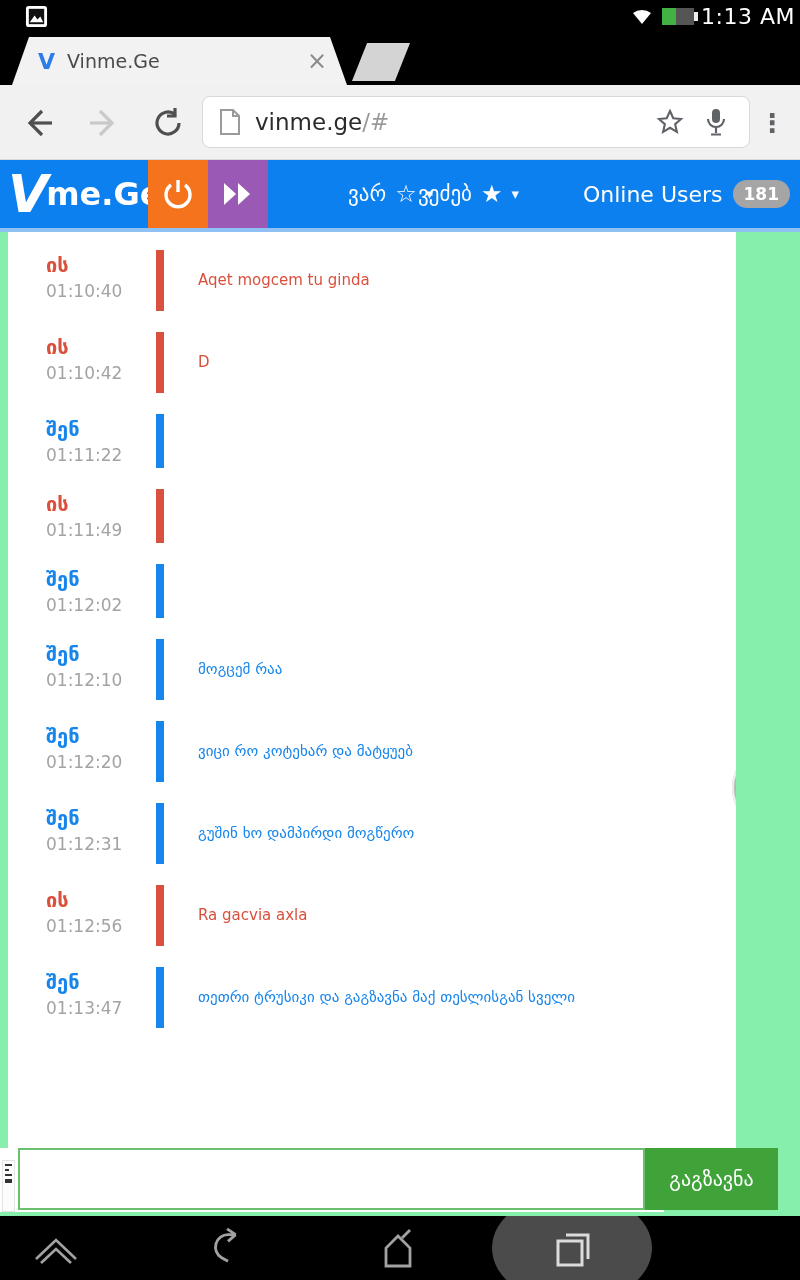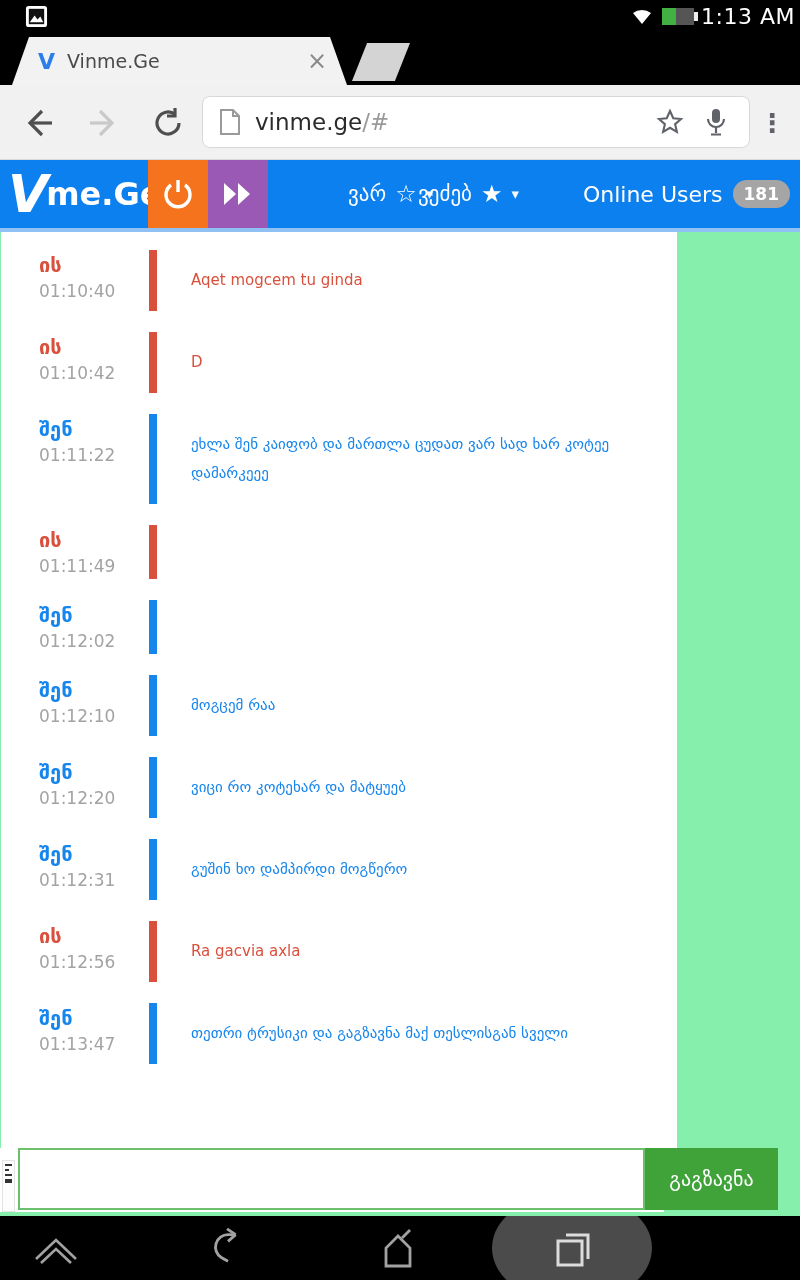--- a/index.html
+++ b/index.html
@@ -47,21 +47,21 @@
   .hdr-menu{position:absolute;top:0;height:68px;display:flex;align-items:center;gap:9px;font-size:21px;color:#fff;cursor:pointer;}
   .menu-var{left:312px;margin-left:36px;}
   .menu-vedzeb{left:418px;}
   .hdr-menu .star{font-size:24px;}
   .hdr-menu .caret{font-size:15px;opacity:.95;}
   .online{position:absolute;right:10px;top:0;height:68px;display:flex;align-items:center;gap:10px;}
   .online-label{font-size:22px;color:#fff;}
   .online-badge{background:#a5a5a5;color:#fff;font-size:17px;font-weight:bold;border-radius:14px;padding:4px 11px;}
 
   
-  .chat{position:absolute;top:232px;left:1px;width:676px;height:916px;background:#fff;padding-top:18px;overflow:hidden;}
+  .chat{position:absolute;top:232px;left:8px;width:728px;height:916px;background:#fff;padding-top:18px;overflow:hidden;}
   .msg-row{display:flex;margin-bottom:21px;}
   .meta{width:148px;padding-left:38px;padding-top:2px;flex:none;}
   .meta .user{font-size:20px;font-weight:bold;line-height:26px;}
   .meta .time{font-size:17px;color:#a3a3a3;line-height:26px;}
   .bar{width:8px;flex:none;align-self:stretch;}
   .text{padding:16px 20px 16px 34px;font-size:15px;line-height:29px;max-width:560px;}
   .msg-row.red .user,.msg-row.red .text{color:var(--msg-red);}
   .msg-row.red .bar{background:var(--msg-red);}
   .msg-row.blue .user,.msg-row.blue .text{color:var(--msg-blue);}
   .msg-row.blue .bar{background:var(--msg-blue);}
@@ -215,21 +215,20 @@
     <div class="bar"></div>
     <div class="text">D</div>
   </div>
 
   <div class="msg-row blue">
     <div class="meta">
       <div class="user">შენ</div>
       <div class="time">01:11:22</div>
     </div>
     <div class="bar"></div>
-    <div class="text">ეხლა შენ კაიფობ და მართლა ცუდათ ვარ სად ხარ კოტეე დამარკეეე</div>
   </div>
 
   <div class="msg-row red">
     <div class="meta">
       <div class="user">ის</div>
       <div class="time">01:11:49</div>
     </div>
     <div class="bar"></div>
   </div>
 

